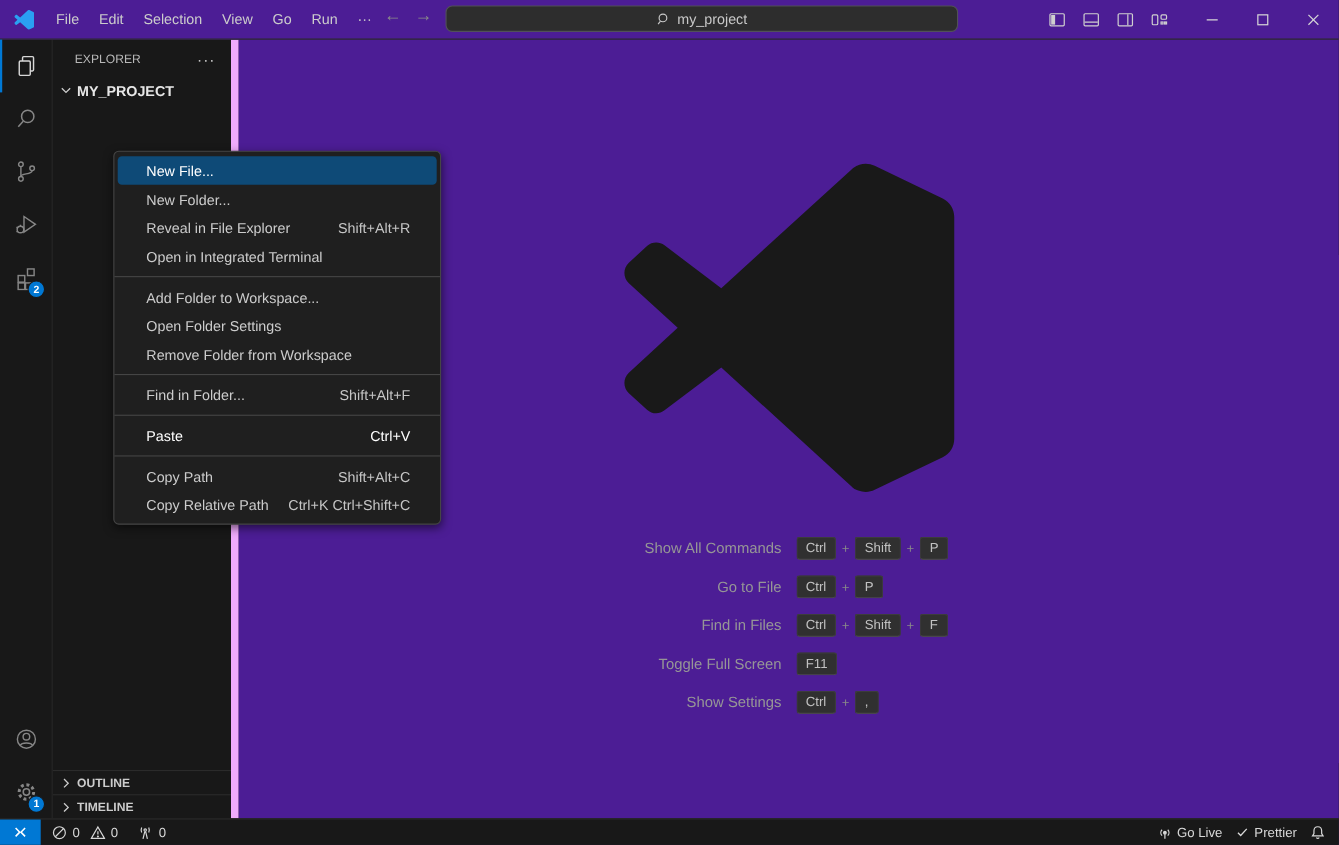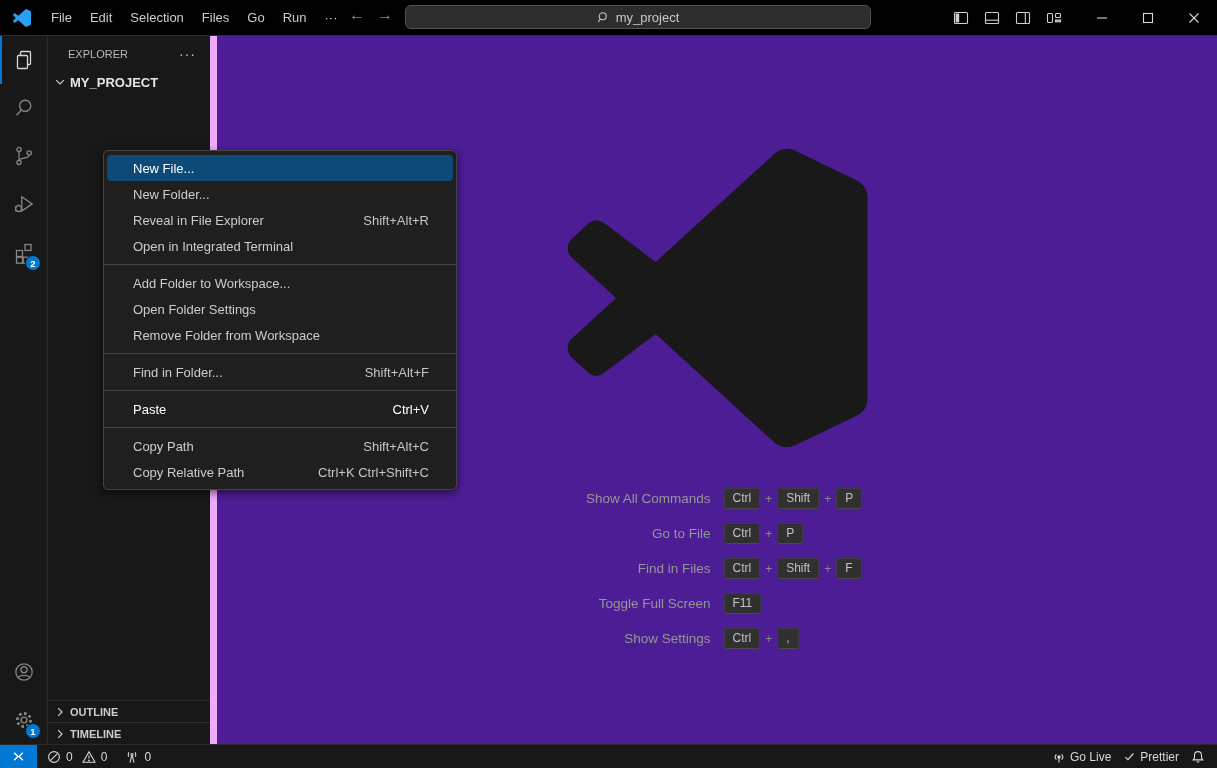--- a/index.html
+++ b/index.html
@@ -7,21 +7,21 @@
   body {
     width:1217px; height:768px; overflow:hidden;
     background:#1f1f1f; color:#cccccc;
     font-family:"Liberation Sans", sans-serif;
     -webkit-font-smoothing:antialiased;
   }
   .window { position:relative; width:1217px; height:768px; display:flex; flex-direction:column; }
 
   
   .titlebar {
-    height:36px; flex:0 0 36px; background:#000000; border-bottom:1px solid #2b2b2b;
+    height:36px; flex:0 0 36px; background:#4c1d95; border-bottom:1px solid #2b2b2b;
     display:flex; align-items:center; position:relative; font-size:13px; color:#cccccc;
   }
   .app-logo { margin:0 11px 0 13px; display:flex; align-items:center; }
   .menubar { display:flex; align-items:center; }
   .menu-label { padding:4px 9px; border-radius:5px; cursor:default; }
   .nav-arrow { position:absolute; top:6px; font-size:16px; color:#8a8a8a; width:26px; text-align:center; }
   .nav-back { left:344px; }
   .nav-fwd  { left:372px; }
   .cmd-center {
     position:absolute; left:405px; top:5px; width:466px; height:24px;
@@ -68,21 +68,21 @@
   .wm-label { width:296px; text-align:right; margin-right:13px; color:#969696; font-size:13.5px; }
   .wm-keys { width:296px; display:flex; align-items:center; }
   .key {
     background:#303030; border:1px solid #3c3c3c; border-bottom-color:#4a4a4a;
     border-radius:3px; padding:2px 8px 3px; font-size:12px; color:#c2c2c2; line-height:14px;
   }
   .plus { color:#8a8a8a; font-size:12px; margin:0 5px; }
 
   
   .context-menu {
-    position:absolute; left:103px; top:150px; width:354px;
+    position:absolute; left:103px; top:137px; width:298px;
     background:#1f1f1f; border:1px solid #454545; border-radius:5px;
     box-shadow:0 3px 9px rgba(0,0,0,.55); padding:4px 0; z-index:20; font-size:13px;
   }
   .menu-item {
     height:26px; margin:0 3px; padding:0 24px 0 26px; border-radius:4px;
     display:flex; align-items:center; color:#cccccc;
   }
   .menu-item .mi-shortcut { margin-left:auto; color:#c5c5c5; }
   .menu-item.selected { background:#0e4a77; color:#ffffff; }
   .menu-item.disabled, .menu-item.disabled .mi-shortcut { color:#ffffff; }
@@ -108,21 +108,21 @@
   <div class="titlebar">
     <span class="app-logo">
       <svg width="18" height="18" viewBox="0 0 100 100">
           <path fill="#2aa0f2" d="M70.9 99.3c1.6.6 3.4.6 5-.2l20.6-9.9c2.2-1 3.5-3.2 3.5-5.6V16.4c0-2.4-1.4-4.6-3.5-5.6L75.9.9c-2.1-1-4.5-.8-6.4.6-.3.2-.5.4-.7.6L29.4 38 12.2 25c-1.6-1.2-3.8-1.1-5.3.2L1.4 30.3c-1.8 1.7-1.8 4.5 0 6.2L16.2 50 1.4 63.6c-1.8 1.7-1.8 4.5 0 6.2l5.5 5c1.5 1.4 3.7 1.5 5.3.2L29.4 62l39.4 36c.6.6 1.3 1.1 2.1 1.3zM75 27.3 45.1 50 75 72.7V27.3z"></path>
         </svg>
     </span>
     <div class="menubar">
       <span class="menu-label">File</span>
       <span class="menu-label">Edit</span>
       <span class="menu-label">Selection</span>
-      <span class="menu-label">Files</span>
+      <span class="menu-label">View</span>
       <span class="menu-label">Go</span>
       <span class="menu-label">Run</span>
       <span class="menu-label">···</span>
     </div>
     <span class="nav-arrow nav-back">←</span>
     <span class="nav-arrow nav-fwd">→</span>
     <div class="cmd-center">
       <span>
         <svg width="13" height="13" viewBox="0 0 16 16" fill="none" stroke="#c8c8c8" stroke-width="1.3">
             <circle cx="7" cy="6.5" r="4.3"></circle>

